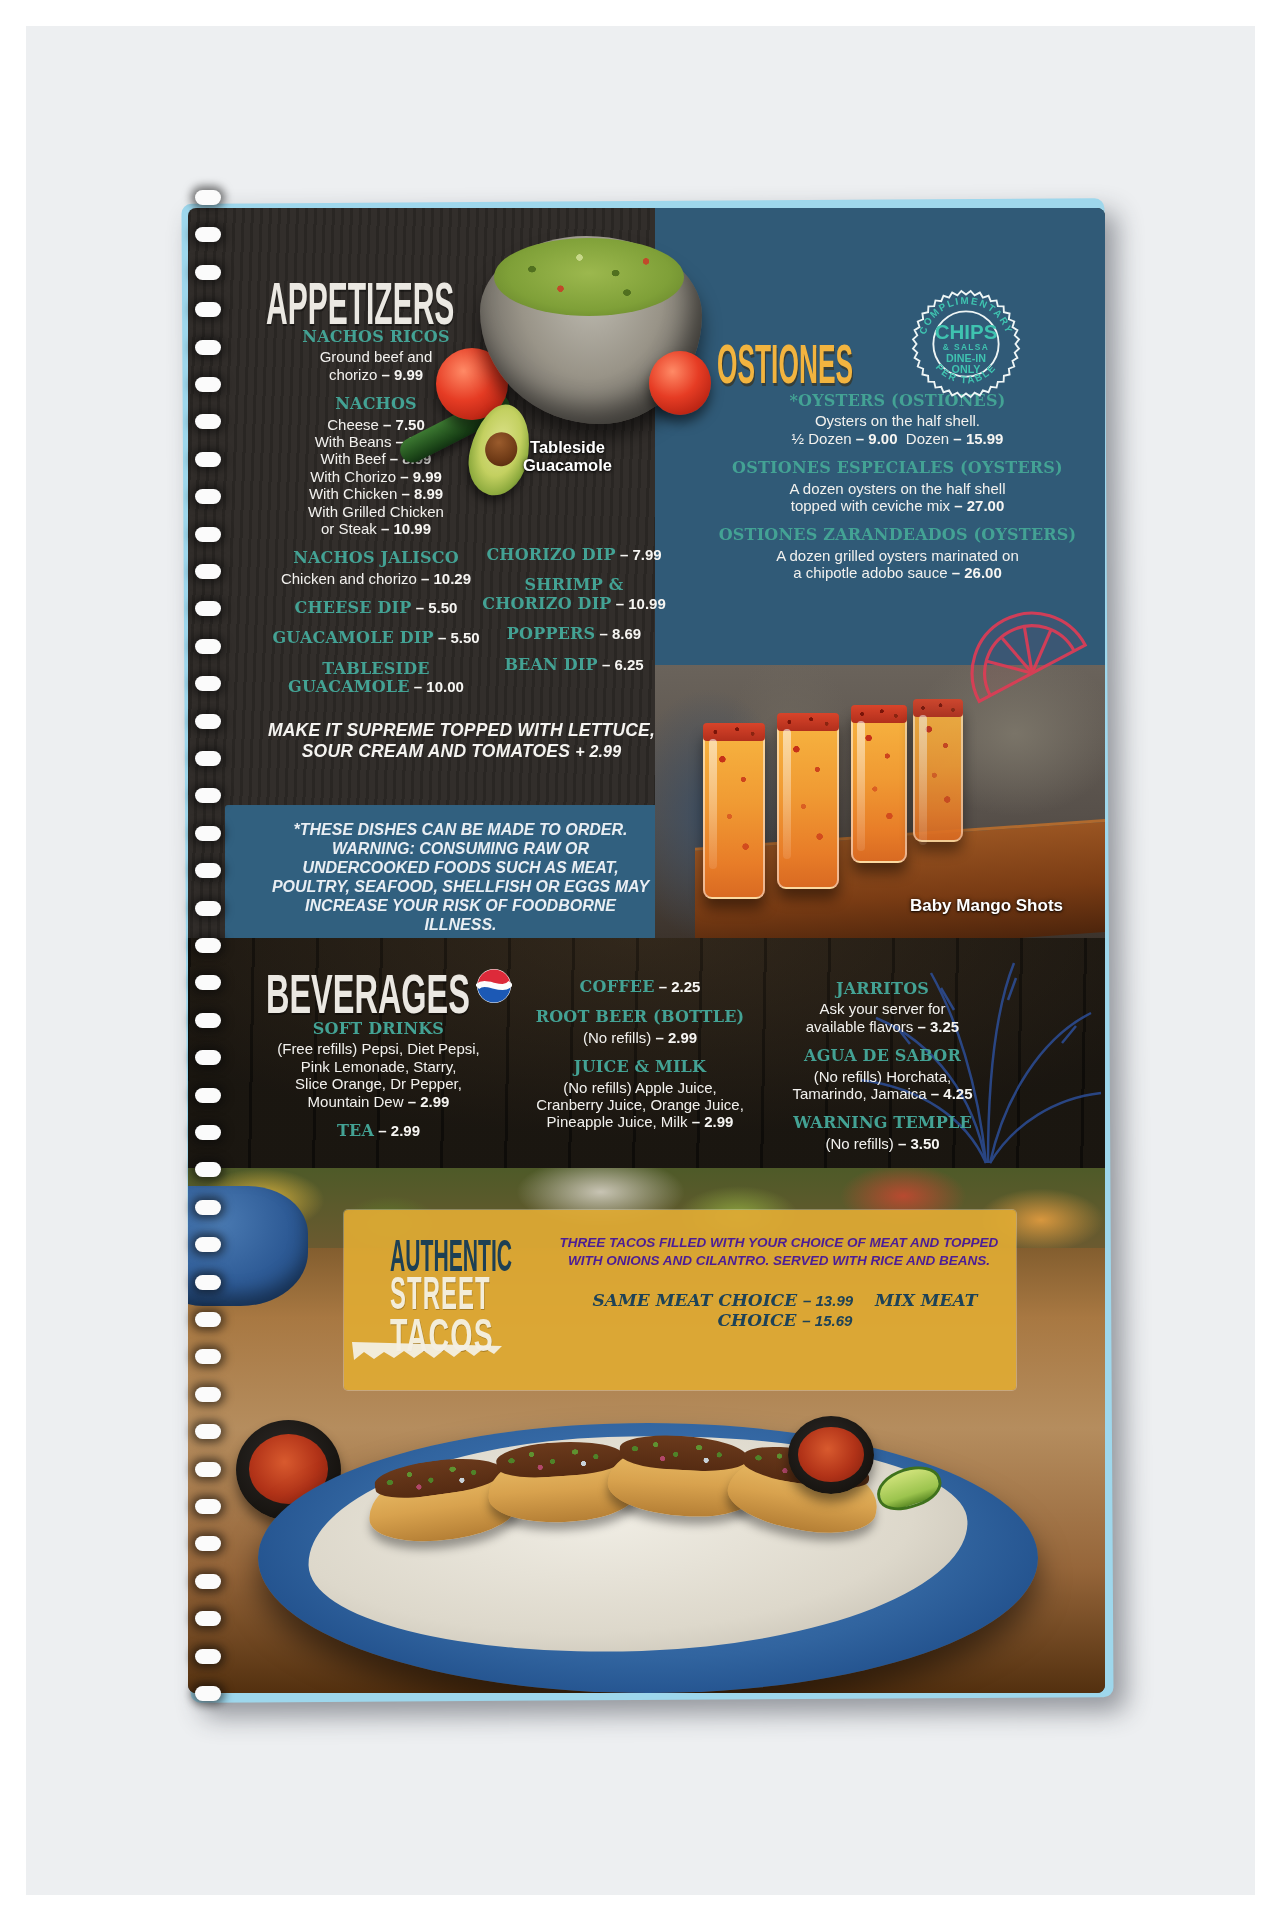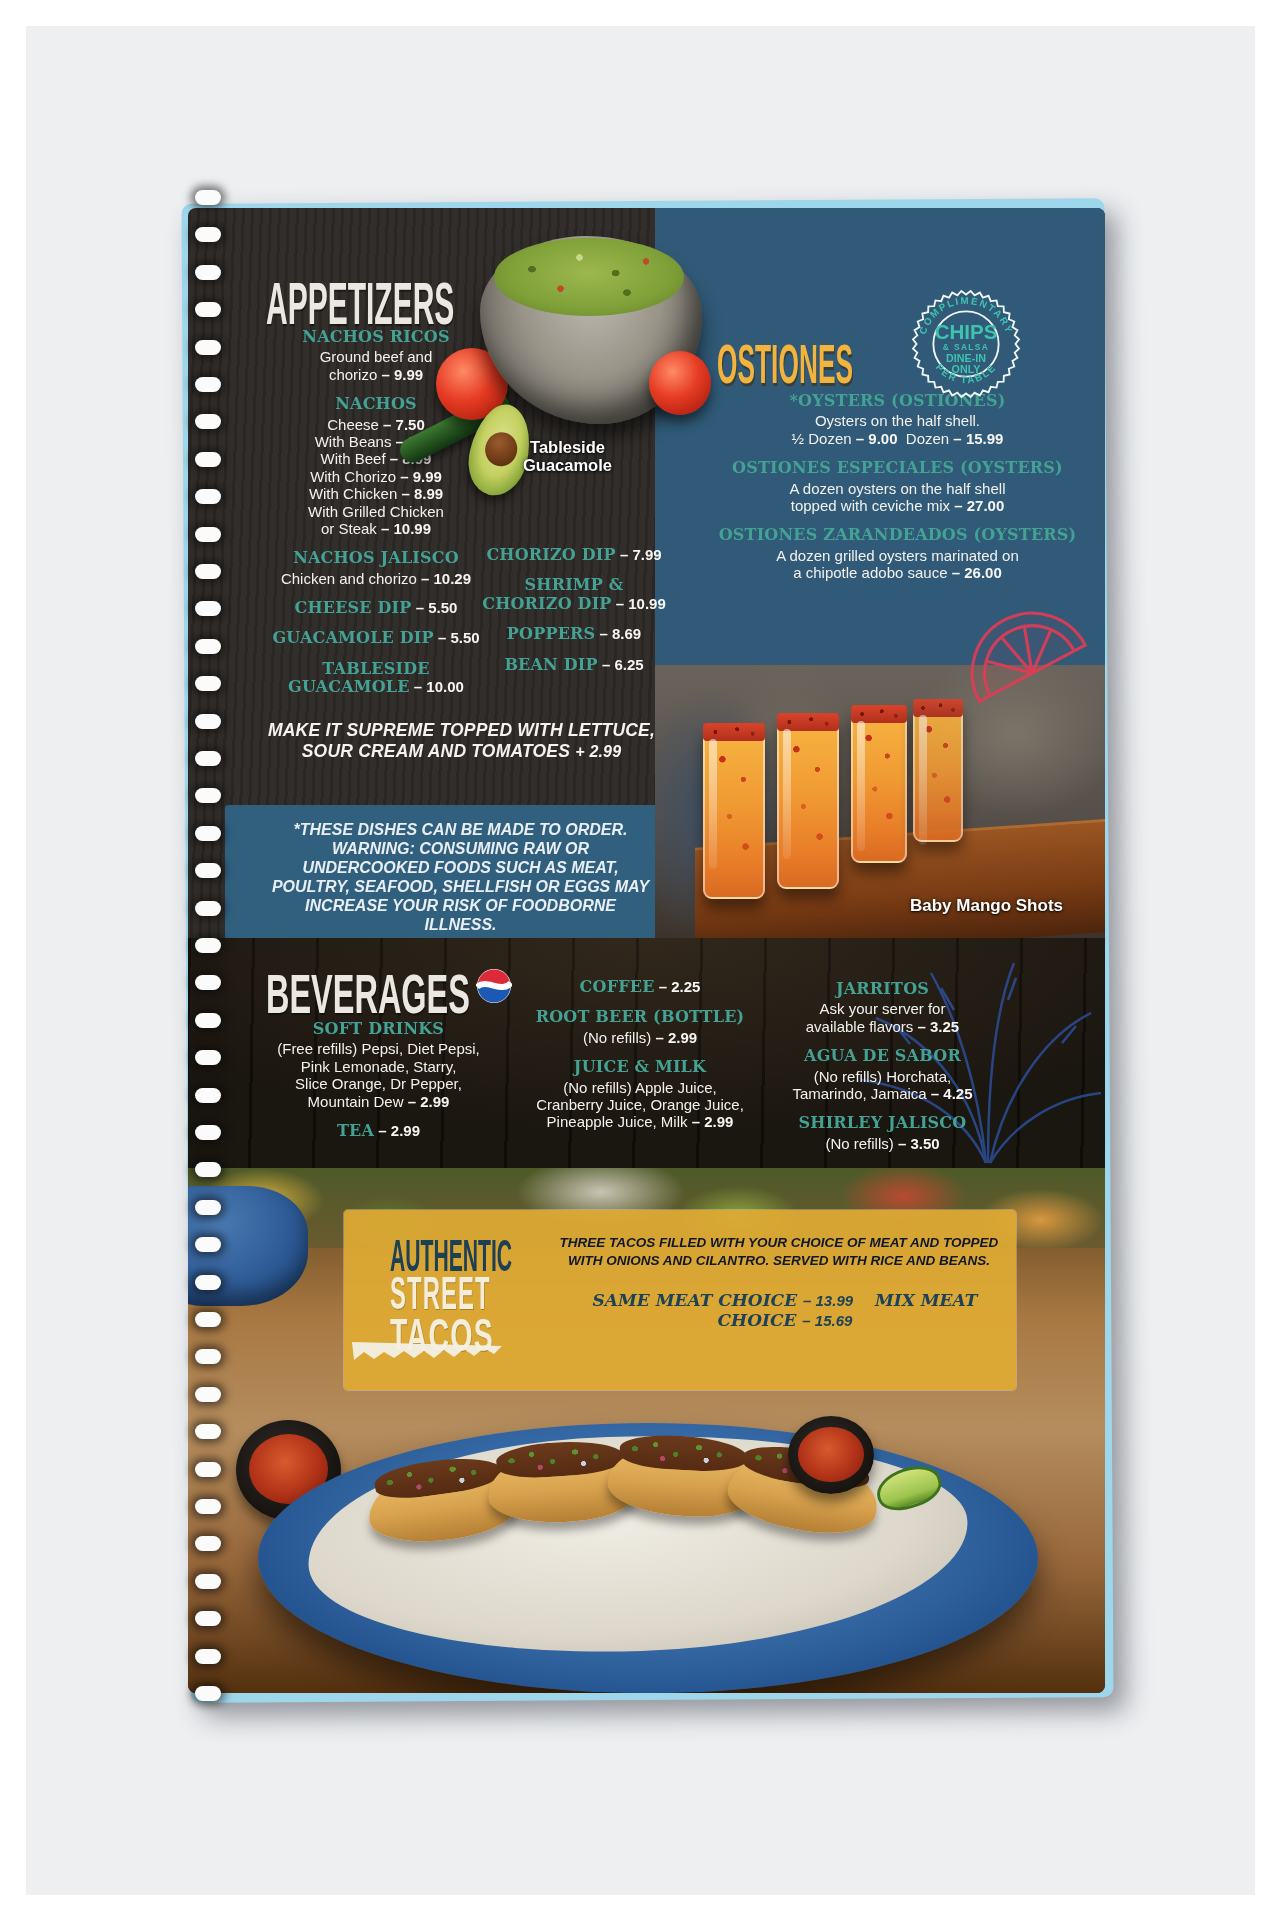--- a/index.html
+++ b/index.html
@@ -139,21 +139,21 @@
   .warning div{font-style:italic;font-weight:bold;font-size:16px;line-height:1.19;color:#e9eef3;}
   
   .gold-box{position:absolute;left:156px;top:42px;width:672px;height:180px;
       background:rgba(223,170,52,.93);border-radius:4px;box-shadow:0 0 0 1px rgba(255,248,225,.3);z-index:3;}
   .t-auth{position:absolute;left:46px;top:24px;font-size:44px;transform:scaleX(.48);
       color:#1d4054;text-shadow:none;}
   .t-street{position:absolute;left:46px;top:60px;font-size:46px;transform:scaleX(.52);
       color:#f3edda;letter-spacing:2px;text-shadow:1px 1px 0 rgba(120,85,20,.5);}
   .t-tacos{position:absolute;left:46px;top:102px;font-size:46px;transform:scaleX(.62);
       color:#f3edda;letter-spacing:2px;text-shadow:1px 1px 0 rgba(120,85,20,.5);}
-  .t-desc{position:absolute;left:210px;top:24px;width:450px;color:#0f172a;font-style:italic;
+  .t-desc{position:absolute;left:210px;top:24px;width:450px;color:#4c1d95;font-style:italic;
       font-weight:bold;font-size:13.5px;line-height:1.32;}
   .t-prices{position:absolute;left:210px;top:80px;font-family:"DejaVu Serif",serif;font-weight:bold;
       font-size:17px;color:#1d4257;font-style:italic;}
   .t-prices .pp{color:#1d4257;font-size:15px;}
   .t-meats{position:absolute;left:212px;top:118px;font-size:16px;line-height:1.5;color:#39454e;font-weight:normal;}
   .tear{position:absolute;left:8px;top:132px;z-index:1;}
   
   .stamp{position:absolute;left:722px;top:80px;width:112px;height:112px;z-index:5;}
   .stamp text{font-family:"Liberation Sans",sans-serif;font-weight:bold;fill:#3fc3b0;}
   
@@ -350,21 +350,21 @@
         <div class="mi-t"><span class="tt">JARRITOS</span></div>
         <div class="mi-l"><span>Ask your server for</span></div>
         <div class="mi-l"><span>available flavors</span><span class="pp"> – 3.25</span></div>
       </div>
       <div class="mi">
         <div class="mi-t"><span class="tt">AGUA DE SABOR</span></div>
         <div class="mi-l"><span>(No refills) Horchata,</span></div>
         <div class="mi-l"><span>Tamarindo, Jamaica</span><span class="pp"> – 4.25</span></div>
       </div>
       <div class="mi">
-        <div class="mi-t"><span class="tt">SHIRLEY JALISCO</span></div>
+        <div class="mi-t"><span class="tt">WARNING TEMPLE</span></div>
         <div class="mi-l"><span>(No refills)</span><span class="pp"> – 3.50</span></div>
       </div>
     </div>
 
   <div class="taco-photo">
     <div class="taco-topstrip"></div>
     <div class="blue-pot"></div>
     <div class="salsa-cup" style="left:48px;top:252px;width:105px;height:100px;"></div>
     <div class="plate"></div>
     <div class="paper"></div>

